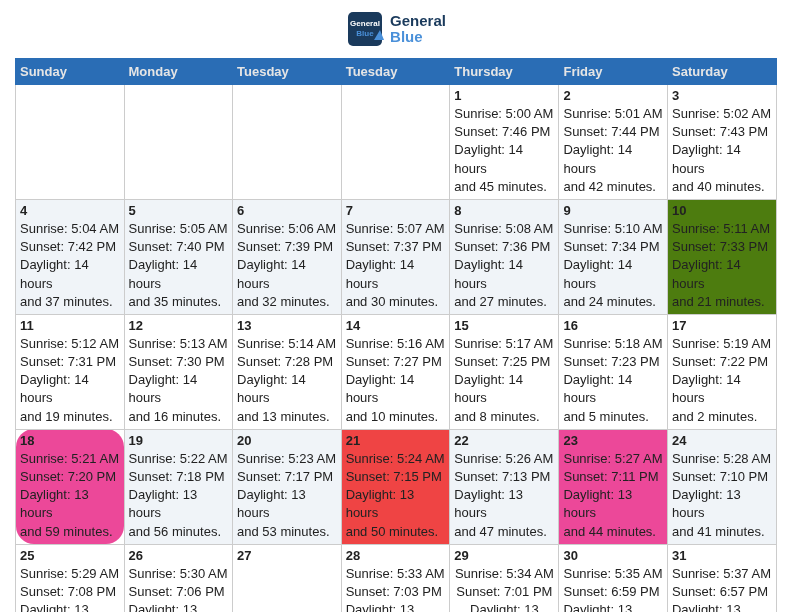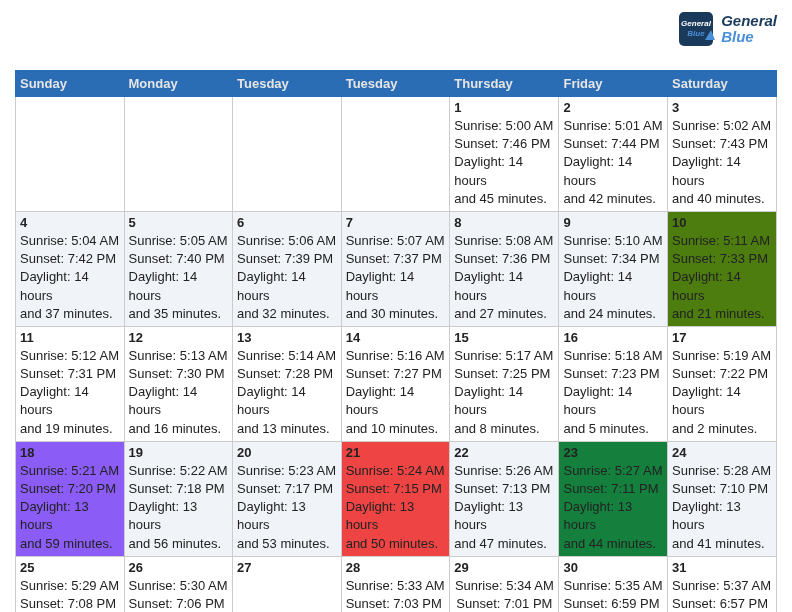--- a/index.html
+++ b/index.html
@@ -10,24 +10,23 @@
       min-height: 612px;
       padding: 0;
     }
     .page {
       width: 792px;
       background: #fff;
       padding: 10px 15px;
     }
     .header {
       display: flex;
-      justify-content: flex-end;
+      justify-content: center;
       align-items: flex-start;
-      margin-bottom: 22px;
-      font-style: italic;
+      margin-bottom: 10px;
     }
     .logo {
       display: flex;
       flex-direction: column;
       align-items: flex-start;
     }
     .logo-row {
       display: flex;
       align-items: center;
       gap: 2px;
@@ -247,21 +246,21 @@
           </td>
           <td>
             <div class="day-number">17</div>
             <div class="day-info" style="white-space: pre-line;">Sunrise: 5:19 AM
 Sunset: 7:22 PM
 Daylight: 14 hours
 and 2 minutes.</div>
           </td>
         </tr>
         <tr>
-          <td style="background: #8b5cf6;">
+          <td style="background: #ec4899; border-radius: 18px;">
             <div class="day-number">18</div>
             <div class="day-info" style="white-space: pre-line;">Sunrise: 5:21 AM
 Sunset: 7:20 PM
 Daylight: 13 hours
 and 59 minutes.</div>
           </td>
           <td style="background: rgb(240, 244, 248);">
             <div class="day-number">19</div>
             <div class="day-info" style="white-space: pre-line;">Sunrise: 5:22 AM
 Sunset: 7:18 PM
@@ -282,21 +281,21 @@
 Daylight: 13 hours
 and 50 minutes.</div>
           </td>
           <td style="background: rgb(240, 244, 248);">
             <div class="day-number">22</div>
             <div class="day-info" style="white-space: pre-line;">Sunrise: 5:26 AM
 Sunset: 7:13 PM
 Daylight: 13 hours
 and 47 minutes.</div>
           </td>
-          <td style="background: #15803d;">
+          <td style="background: #ec4899;">
             <div class="day-number">23</div>
             <div class="day-info" style="white-space: pre-line;">Sunrise: 5:27 AM
 Sunset: 7:11 PM
 Daylight: 13 hours
 and 44 minutes.</div>
           </td>
           <td style="background: rgb(240, 244, 248);">
             <div class="day-number">24</div>
             <div class="day-info" style="white-space: pre-line;">Sunrise: 5:28 AM
 Sunset: 7:10 PM

